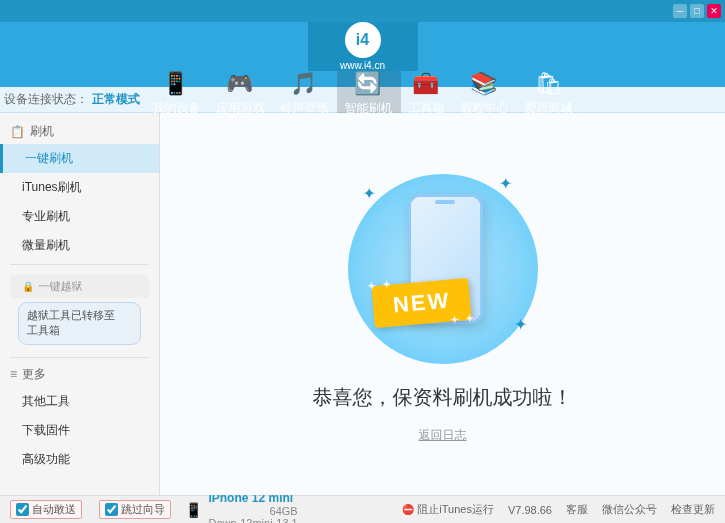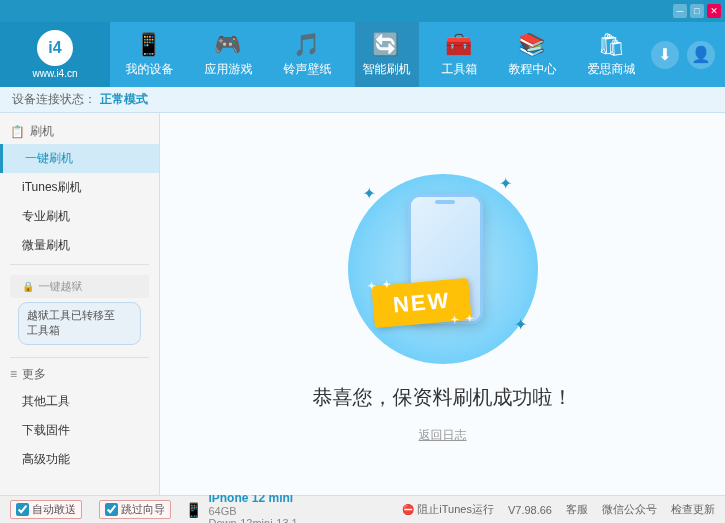--- a/index.html
+++ b/index.html
@@ -32,20 +32,21 @@
     .titlebar-btn.close { background: #e05; }
     .titlebar-btn.minimize { background: rgba(255,255,255,0.3); }
     .titlebar-btn.maximize { background: rgba(255,255,255,0.3); }
 
     
     .header {
       height: 65px;
       background: #2fa8e0;
       display: flex;
       align-items: center;
+      flex-direction: column;
     }
     .logo-area {
       width: 110px;
       display: flex;
       flex-direction: column;
       align-items: center;
       justify-content: center;
       height: 100%;
       background: #1a8fc0;
     }
@@ -96,21 +97,21 @@
       color: #fff; font-size: 16px; cursor: pointer;
     }
 
     
     .statusbar {
       height: 26px;
       background: #e8f4fb;
       border-bottom: 1px solid #c8e0ef;
       display: flex;
       align-items: center;
-      padding: 0 12px;
+      padding: 0 4px;
       font-size: 12px;
       color: #333;
     }
     .status-label { color: #666; }
     .status-value { color: #2196c4; font-weight: bold; margin-left: 4px; }
 
     
     .main {
       display: flex;
       height: calc(523px - 22px - 65px - 26px - 28px);
@@ -309,21 +310,21 @@
       border-radius: 2px;
       background: #fff5f5;
     }
     .checkbox-item input { accent-color: #2196c4; }
     .device-info {
       display: flex; align-items: center; gap: 6px;
       margin-left: 4px;
     }
     .device-icon { color: #2196c4; font-size: 14px; }
     .device-name { color: #2196c4; font-weight: bold; font-size: 12px; }
-    .device-detail { color: #888; font-size: 11px; }
+    .device-detail { color: #888; font-size: 11px; text-align: right; }
     .bottom-right {
       display: flex; align-items: center; gap: 14px;
     }
     .bottom-right span { color: #666; }
     .bottom-link { color: #2196c4; cursor: pointer; }
     .itunes-status {
       display: flex; align-items: center; gap: 3px; color: #e05;
     }
     .stop-icon { font-size: 10px; }
   </style>

